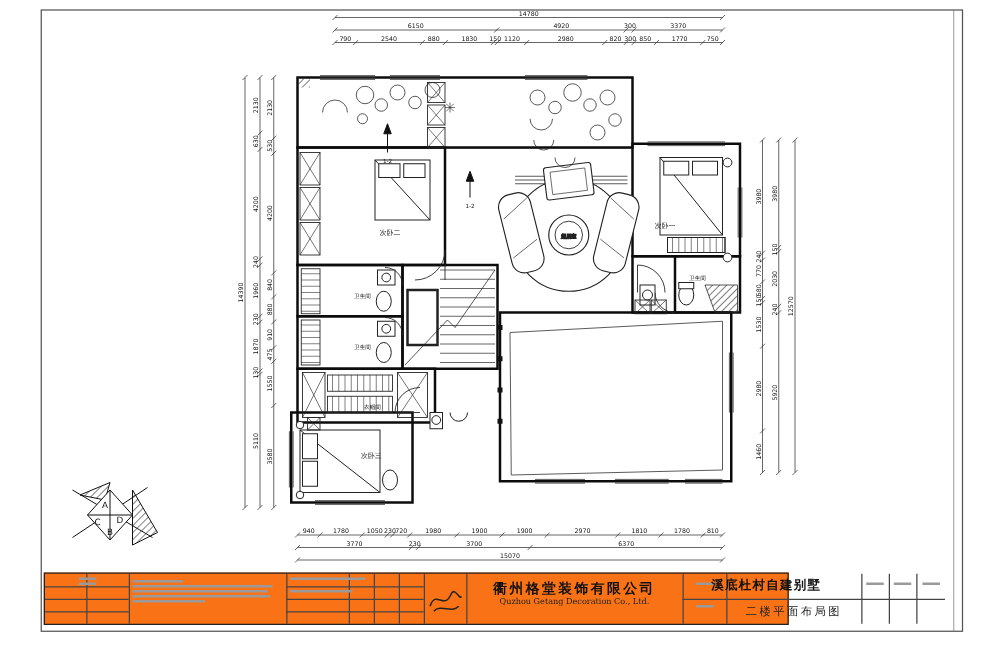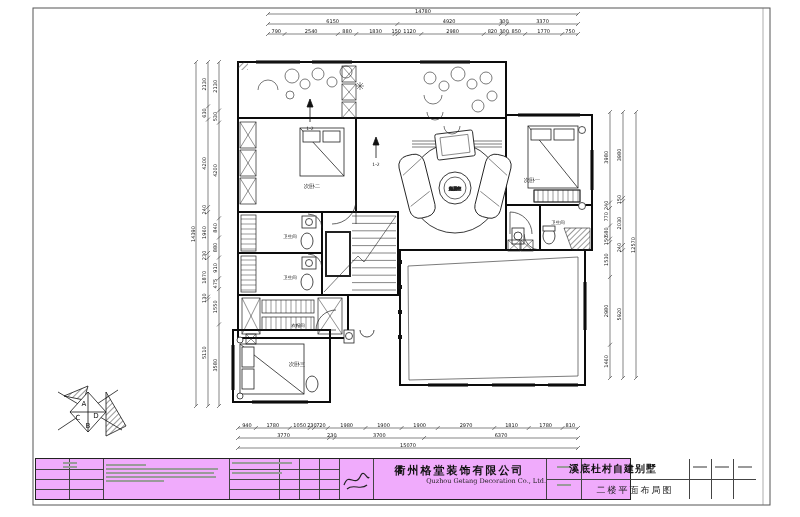--- a/index.html
+++ b/index.html
@@ -1,27 +1,27 @@
 <!DOCTYPE html>
 <html><head>
 <meta charset="utf-8">
 <style>
   html,body{margin:0;padding:0;background:#fff;}
   .sheet{position:relative;width:800px;height:517px;background:#ffffff;overflow:hidden;
          font-family:"DejaVu Sans",sans-serif;}
   svg text{font-family:"DejaVu Sans",sans-serif;}
   
-  .tb{position:absolute;left:35px;top:458px;width:596px;height:42px;border:1.3px solid #222;box-sizing:border-box;background:#f0abfc;}
+  .tb{position:absolute;left:35px;top:458px;width:596px;height:42px;border:1.3px solid #222;box-sizing:border-box;background:#f97316;}
   .tb .vline{position:absolute;top:0;width:1px;height:100%;background:#444;}
   .tb .hline{position:absolute;height:1px;background:#444;}
   .tb .cell{position:absolute;box-sizing:border-box;}
   .scr{height:2px;background:#9a9a9a;margin:2px 3px;}
   .scr.s{width:14px;margin:2px auto;}
   .company-cn{font-size:11px;font-weight:bold;letter-spacing:2px;color:#111;text-align:center;line-height:13px;margin-top:5px;}
-  .company-en{font-size:6.5px;font-family:"DejaVu Serif",serif;color:#222;text-align:right;line-height:9px;}
+  .company-en{font-size:6.5px;font-family:"DejaVu Serif",serif;color:#222;text-align:center;line-height:9px;}
   .project{font-size:10px;font-weight:bold;letter-spacing:1px;color:#111;text-align:center;line-height:20px;}
   .dwg{font-size:9px;letter-spacing:2px;color:#222;text-align:center;line-height:20px;}
 </style>
 </head>
 <body>
 
 <div class="sheet">
 
 <svg width="800" height="517" viewBox="0 0 800 517">
   <defs>

